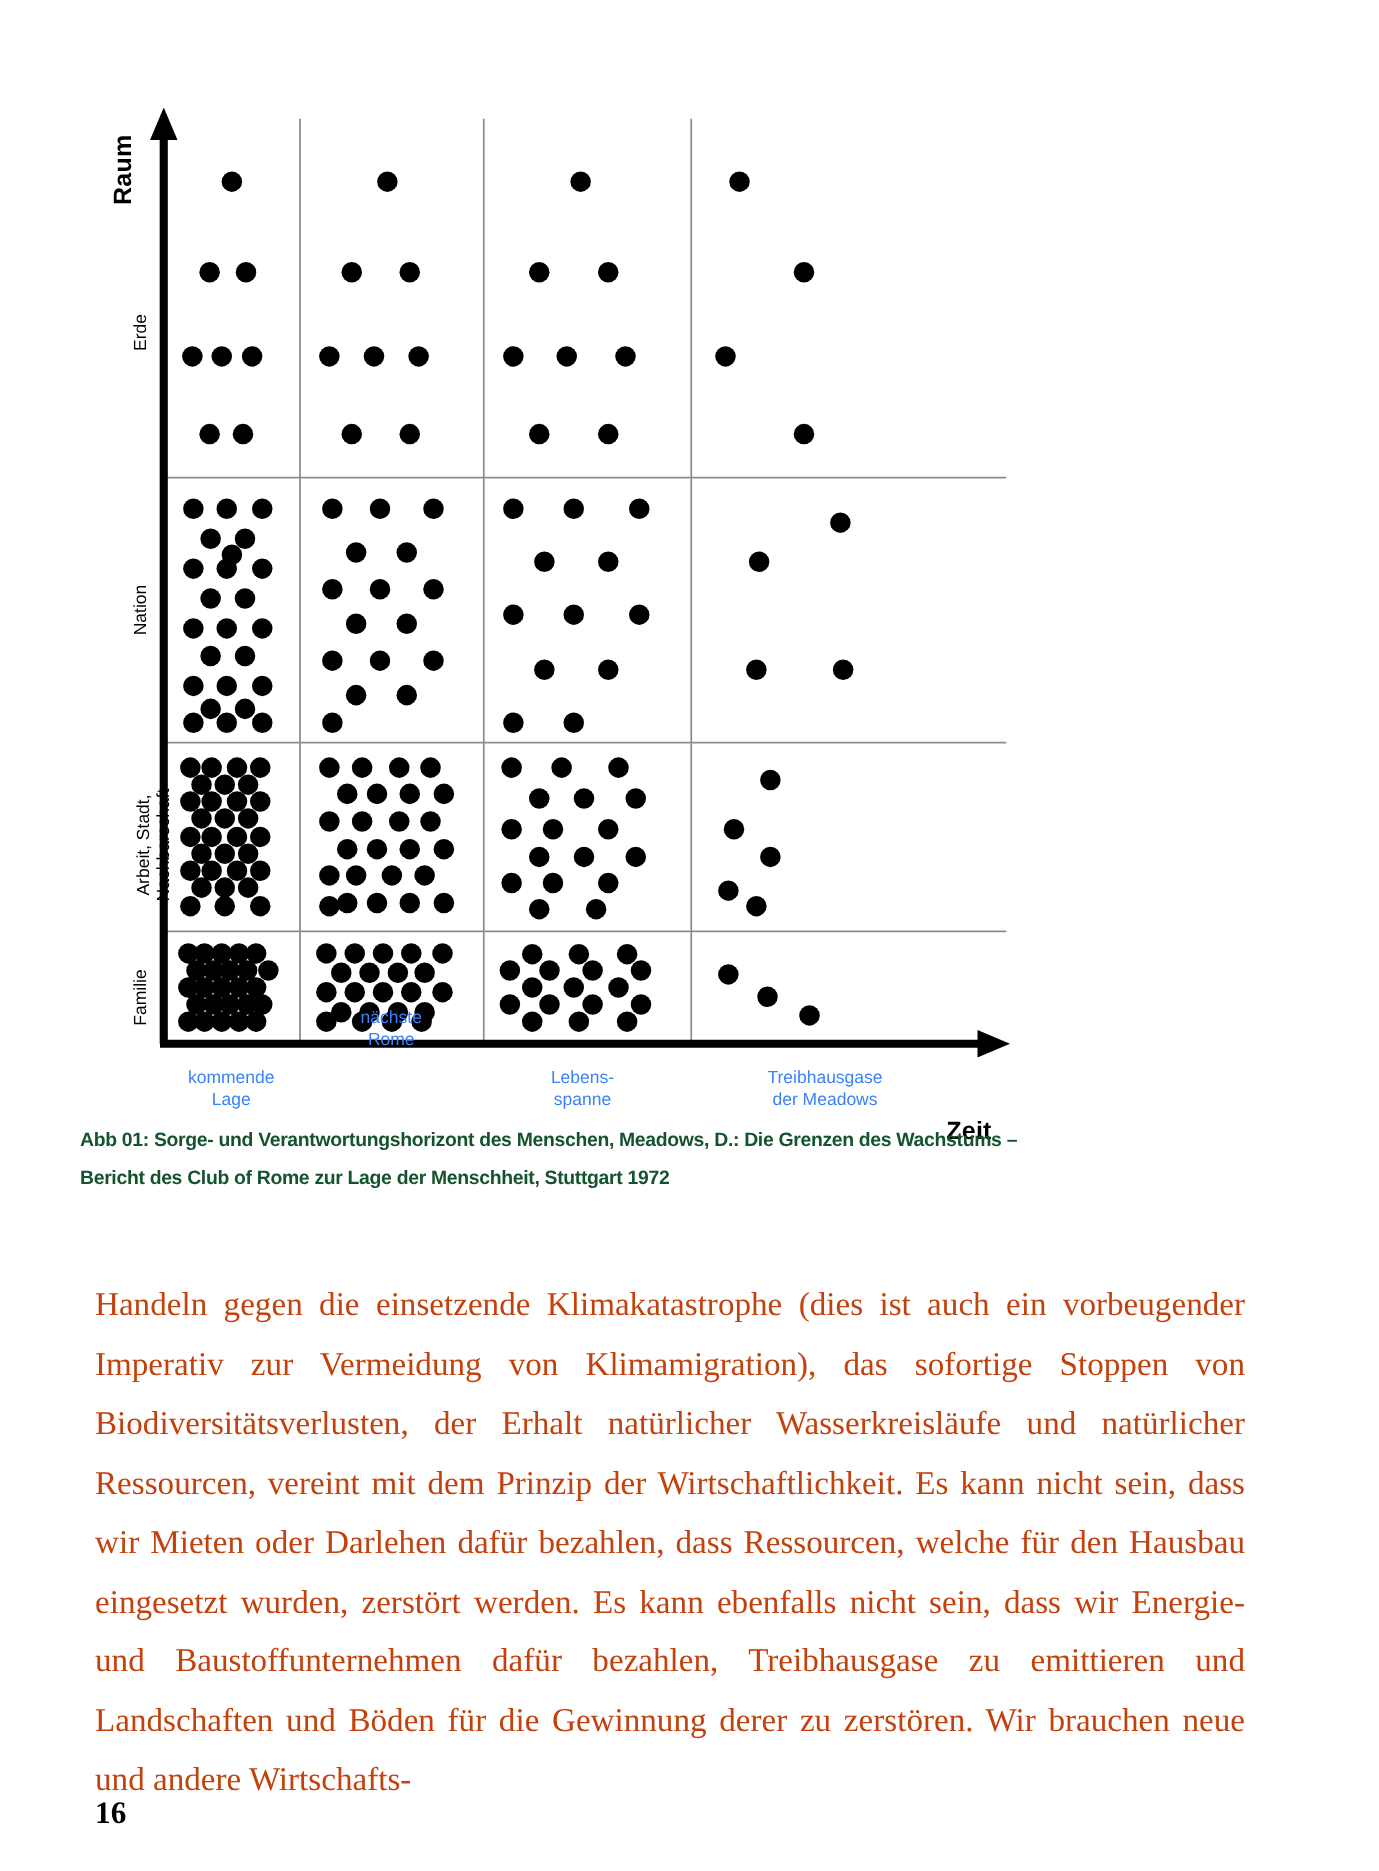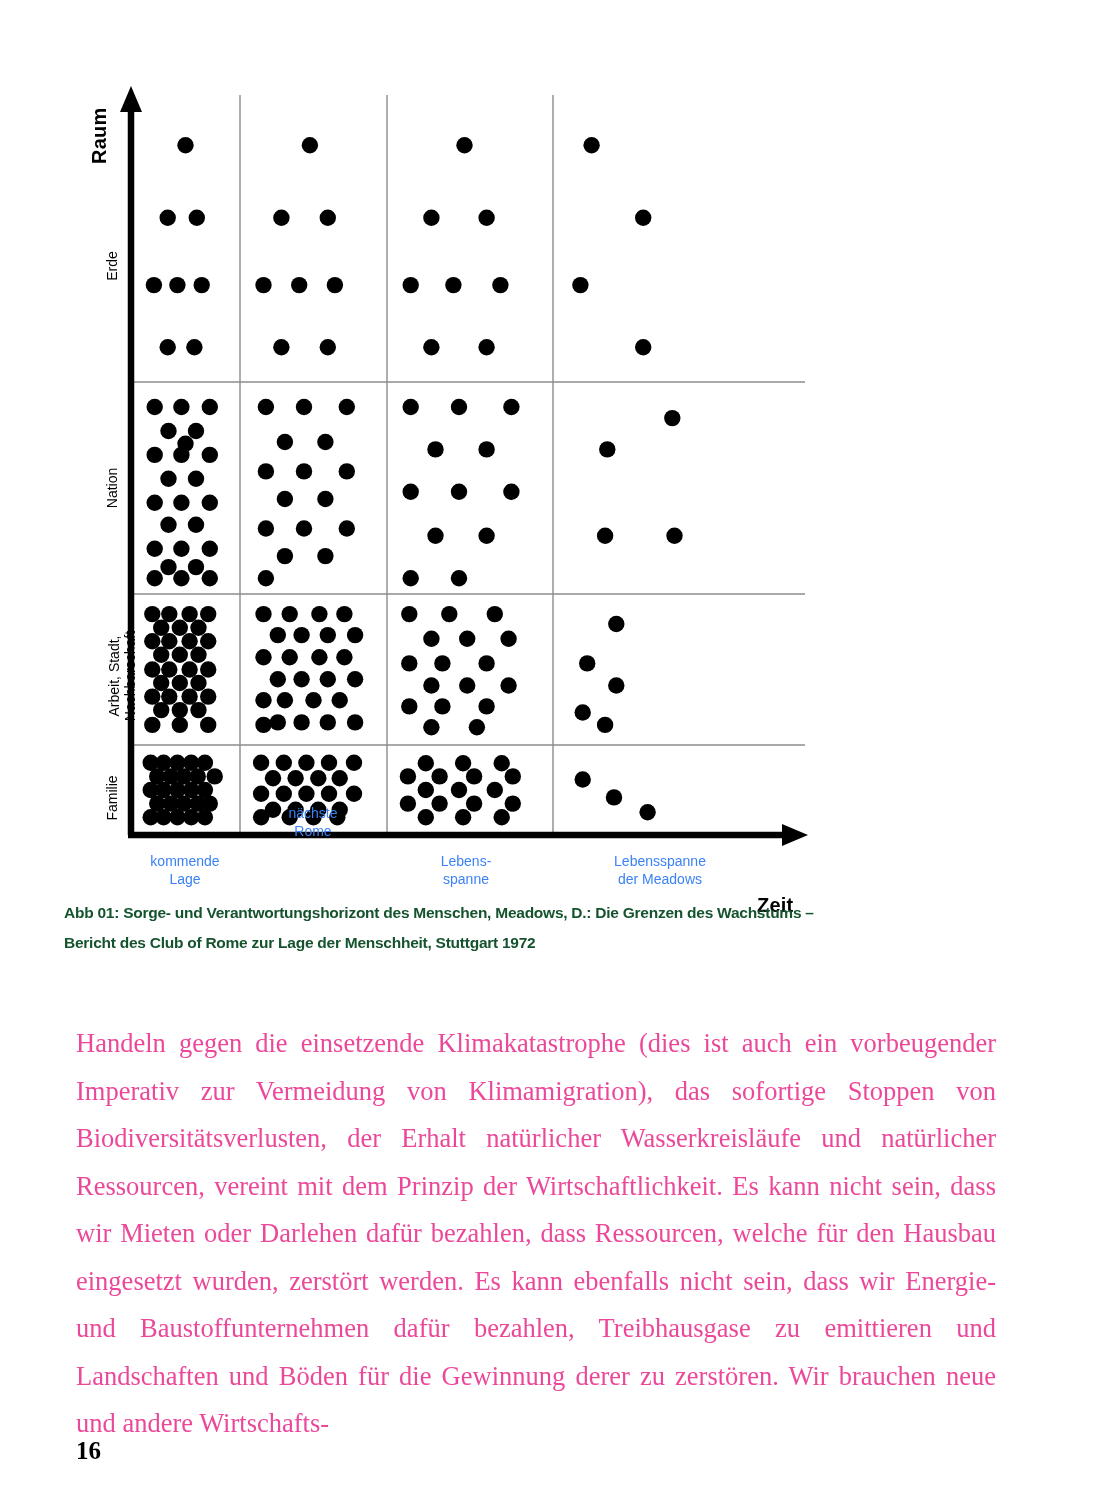--- a/index.html
+++ b/index.html
@@ -84,21 +84,21 @@
   
   #bodytext {
     position: absolute;
     left: 76px;
     top: 1020px;
     width: 920px;
     font-family: "Liberation Serif", serif;
     font-size: 26.5px;
     line-height: 47.5px;
     text-align: justify;
-    color: #ec4899;
+    color: #c2410c;
     hyphens: manual;
   }
   #bodytext p { margin: 0; }
 
   #page-number {
     position: absolute;
     left: 76px;
     top: 1405px;
     font-family: "Liberation Serif", serif;
     font-weight: bold;
@@ -380,21 +380,21 @@
   </div>
   <div class="col-label" style="left:248px; top:804px; width:130px;">
     <div>nächste</div>
     <div>Rome</div>
   </div>
   <div class="col-label" style="left:401px; top:852px; width:130px;">
     <div>Lebens-</div>
     <div>spanne</div>
   </div>
   <div class="col-label" style="left:580px; top:852px; width:160px;">
-    <div>Lebensspanne</div>
+    <div>Treibhausgase</div>
     <div>der Meadows</div>
   </div>
 
   <div id="caption">Abb 01: Sorge- und Verantwortungshorizont des Menschen, Meadows, D.: Die Grenzen des Wachstums – Bericht des Club of Rome zur Lage der Menschheit, Stuttgart 1972</div>
 </div>
 
 <div id="bodytext">
   <p>Handeln gegen die einsetzende Klimakatastrophe (dies ist auch ein vorbeugender Imperativ zur Vermeidung von Klimamigration), das sofortige Stoppen von Biodiversitätsverlusten, der Erhalt natürlicher Wasserkreisläufe und natürlicher Ressourcen, vereint mit dem Prinzip der Wirtschaftlichkeit. Es kann nicht sein, dass wir Mieten oder Darlehen dafür bezahlen, dass Ressourcen, welche für den Hausbau eingesetzt wurden, zerstört werden. Es kann ebenfalls nicht sein, dass wir Energie- und Baustoffunternehmen dafür bezahlen, Treibhausgase zu emittieren und Landschaften und Böden für die Gewinnung derer zu zerstören. Wir brauchen neue und andere Wirtschafts-</p>
 </div>
 

